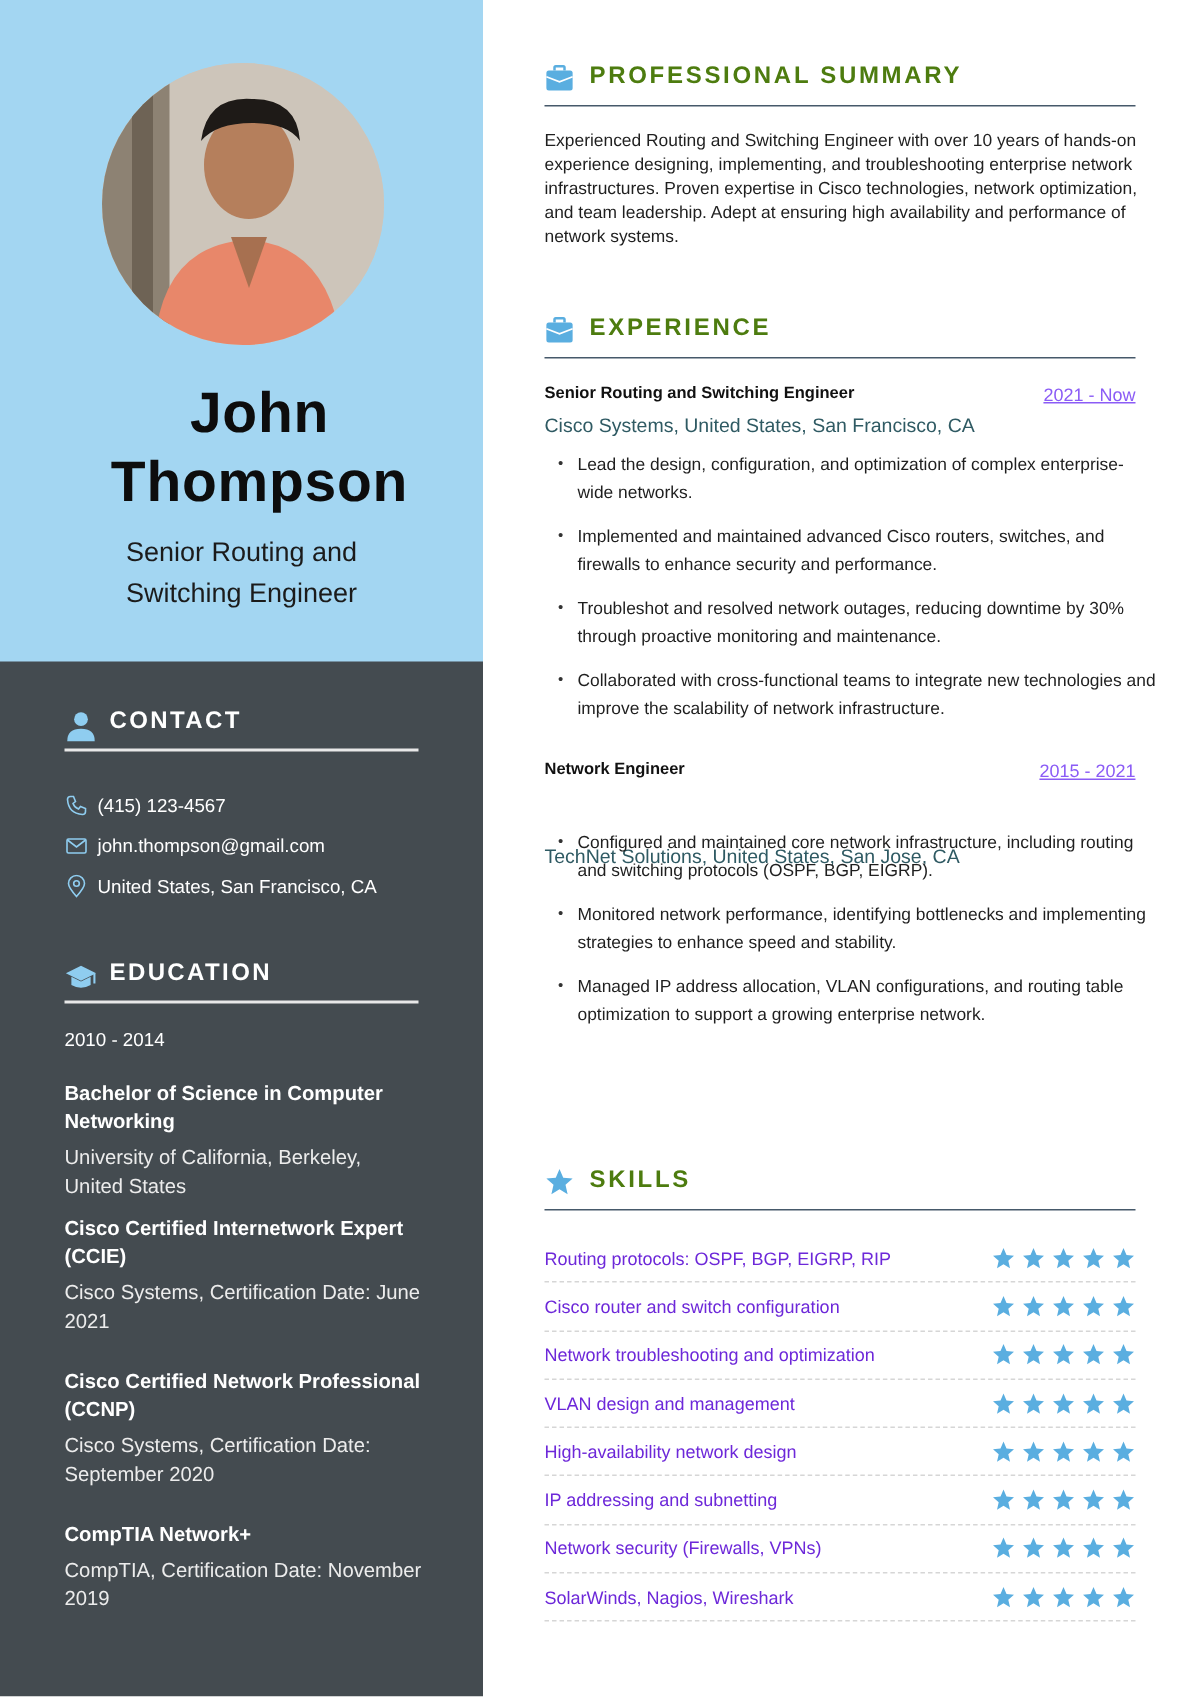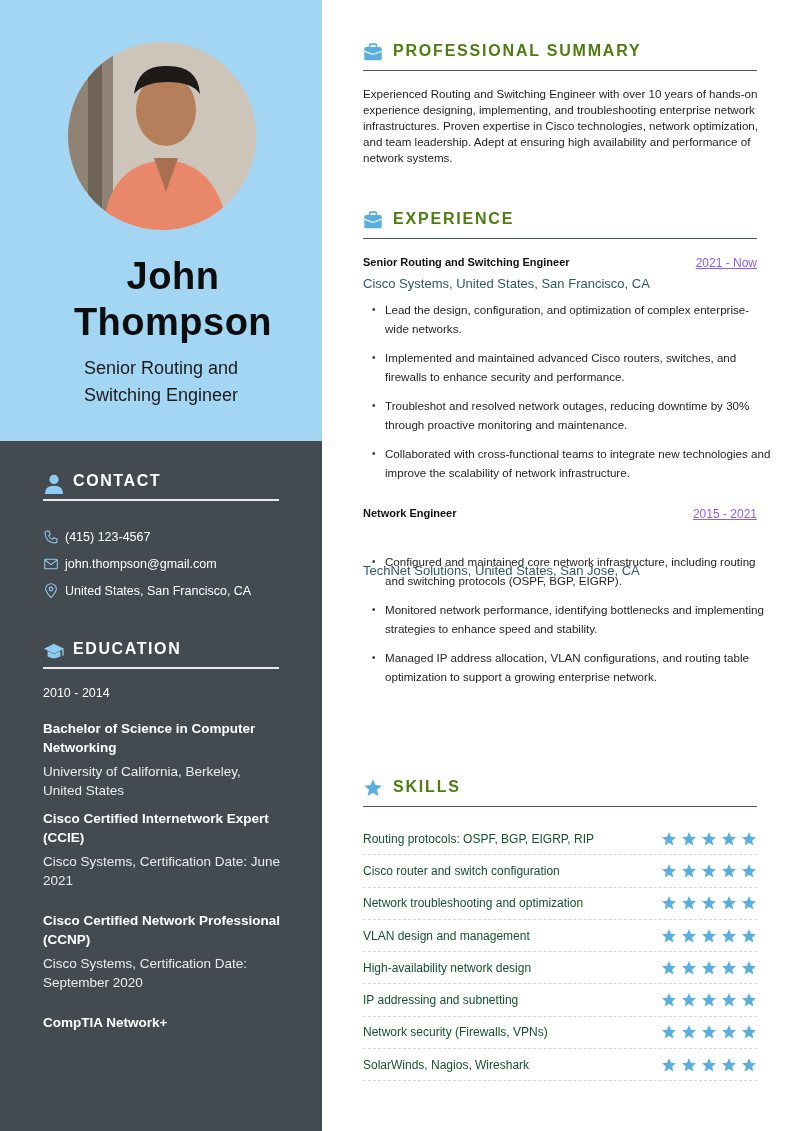--- a/index.html
+++ b/index.html
@@ -38,21 +38,21 @@
 
   .job-title { position: absolute; left: 363px; font-size: 11px; font-weight: 700; color: #111; }
   .job-dates { position: absolute; right: 43px; font-size: 12px; color: #8b5cf6; text-decoration: underline; }
   .job-company { position: absolute; left: 363px; font-size: 13px; color: #2f5a63; }
   .bullets { position: absolute; left: 372px; width: 400px; list-style: none; }
   .bullets li { position: relative; padding-left: 13px; font-size: 11.6px; line-height: 19px; color: #1f1f1f; margin-bottom: 10px; }
   .bullets li::before { content: "\2022"; position: absolute; left: 0; top: 0; font-size: 10px; color: #333; }
 
   .skills { position: absolute; left: 363px; top: 823px; width: 394px; }
   .skill-row { height: 32.3px; display: flex; align-items: center; justify-content: space-between; border-bottom: 1px dashed #d6d6d6; }
-  .skill-row .sk { font-size: 12px; color: #14532d; }
+  .skill-row .sk { font-size: 12px; color: #6d28d9; }
   .stars { display: flex; gap: 4px; }
   .stars svg { width: 16px; height: 16px; }
 </style>
 </head>
 <body>
 
 <div class="left"></div>
 <div class="left-top"></div>
 
 <div class="photo">
@@ -120,20 +120,21 @@
 <div class="edu" style="top:809px;">
   <div class="deg">Cisco Certified Internetwork Expert (CCIE)</div>
   <div class="inst">Cisco Systems, Certification Date: June 2021</div>
 </div>
 <div class="edu" style="top:911px;">
   <div class="deg">Cisco Certified Network Professional (CCNP)</div>
   <div class="inst">Cisco Systems, Certification Date: September 2020</div>
 </div>
 <div class="edu" style="top:1013px;">
   <div class="deg">CompTIA Network+</div>
+  <div class="inst">CompTIA, Certification Date: November 2019</div>
 </div>
 
 <div class="rhead" style="top:41px;">
   <svg class="ico" viewBox="0 0 24 24">
     <path d="M8 6 L8 3.5 Q8 2.5 9 2.5 L15 2.5 Q16 2.5 16 3.5 L16 6" fill="none" stroke="#5aaee0" stroke-width="2"></path>
     <rect x="1.5" y="6" width="21" height="16" rx="2" fill="#5aaee0"></rect>
     <path d="M1.5 11 L12 15 L22.5 11" fill="none" stroke="#ffffff" stroke-width="1.4"></path>
   </svg>
   <span class="txt">PROFESSIONAL SUMMARY</span>
 </div>

